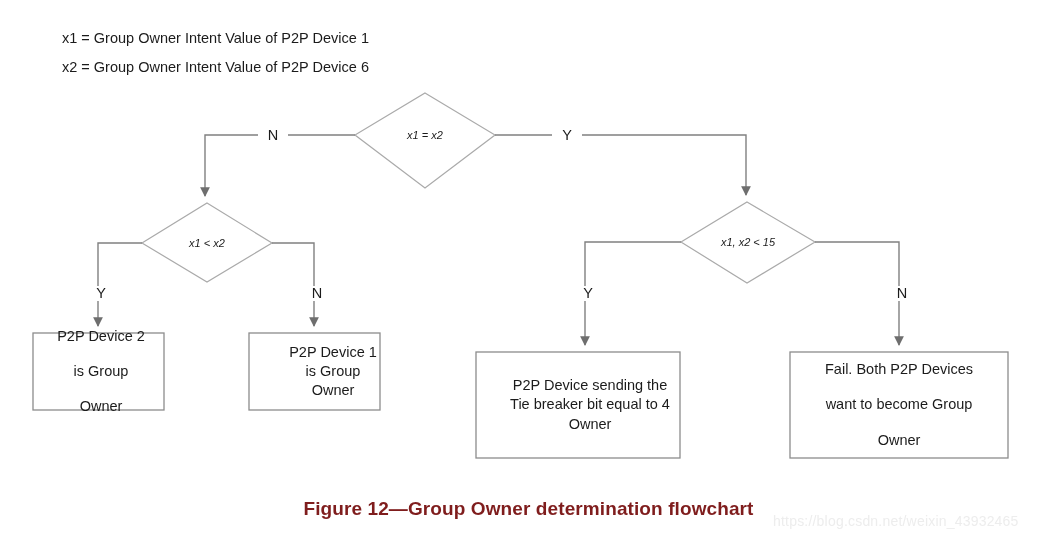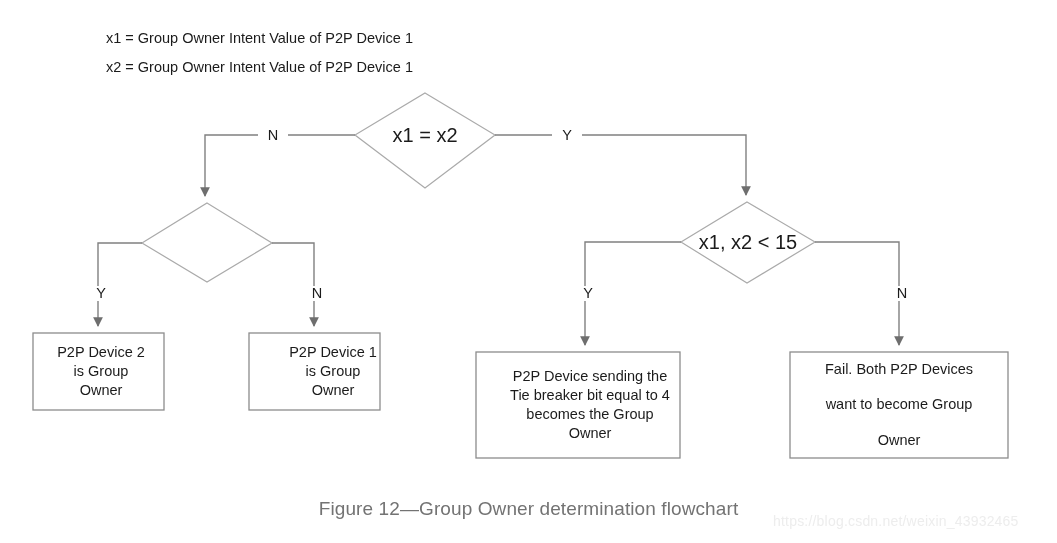--- a/index.html
+++ b/index.html
@@ -26,77 +26,77 @@
     width: 1057px;
     height: 543px;
   }
   .legend {
     position: absolute;
     left: 62px;
     font-size: 14.5px;
     line-height: 1.2;
     color: #1b1b1b;
     white-space: nowrap;
-    margin-left: 44px;
   }
   .legend-1 { top: 30px; }
   .legend-2 { top: 59px; }
 
   .node-text {
     position: absolute;
     display: flex;
     align-items: center;
     justify-content: center;
     text-align: center;
     font-size: 14.5px;
     line-height: 1.32;
     color: #1b1b1b;
     box-sizing: border-box;
     pointer-events: none;
   }
   .diamond-text {
-    font-size: 20px;
+    font-size: 11px;
+    font-style: italic;
   }
   .edge-label {
     position: absolute;
     font-size: 14.5px;
     color: #1b1b1b;
     text-align: center;
     background: #ffffff;
     padding: 0 3px;
     line-height: 1;
   }
   .caption {
     position: absolute;
     left: 0;
     top: 498px;
     width: 1057px;
     text-align: center;
     font-size: 19px;
-    font-weight: normal;
-    color: #737373;
+    font-weight: bold;
+    color: #7f1d1d;
     letter-spacing: 0.1px;
   }
   .watermark {
     position: absolute;
     left: 773px;
     top: 513px;
     font-size: 14px;
     color: #ededed;
     white-space: nowrap;
     letter-spacing: 0.2px;
   }
 </style>
 </head>
 <body>
 
 <div id="page">
 
   <div class="legend legend-1">x1 = Group Owner Intent Value of P2P Device 1</div>
-  <div class="legend legend-2">x2 = Group Owner Intent Value of P2P Device 1</div>
+  <div class="legend legend-2">x2 = Group Owner Intent Value of P2P Device 6</div>
 
   <svg id="flow-svg" viewBox="0 0 1057 543">
     <defs>
       <marker id="arrow" viewBox="0 0 10 10" refX="9" refY="5" markerWidth="7" markerHeight="7" orient="auto-start-reverse">
         <path d="M 0 0 L 10 5 L 0 10 z" fill="#6e6e6e"></path>
       </marker>
     </defs>
 
     <polygon points="425,93 495,135 425,188 355,135" fill="#ffffff" stroke="#aaaaaa" stroke-width="1.2"></polygon>
 
@@ -120,48 +120,48 @@
 
     <rect x="249" y="333" width="131" height="77" fill="#ffffff" stroke="#8c8c8c" stroke-width="1.3"></rect>
 
     <rect x="476" y="352" width="204" height="106" fill="#ffffff" stroke="#8c8c8c" stroke-width="1.3"></rect>
 
     <rect x="790" y="352" width="218" height="106" fill="#ffffff" stroke="#8c8c8c" stroke-width="1.3"></rect>
   </svg>
 
   <div class="node-text diamond-text" style="left:355px; top:113px; width:140px; height:44px;">x1 = x2</div>
 
+  <div class="node-text diamond-text" style="left:142px; top:224px; width:130px; height:38px;">x1 &lt; x2</div>
 
   <div class="node-text diamond-text" style="left:681px; top:223px; width:134px; height:38px;">x1, x2 &lt; 15</div>
 
   <div class="edge-label" style="left:258px; top:128px; width:24px;">N</div>
   <div class="edge-label" style="left:552px; top:128px; width:24px;">Y</div>
 
   <div class="edge-label" style="left:86px; top:286px; width:24px;">Y</div>
   <div class="edge-label" style="left:302px; top:286px; width:24px;">N</div>
 
   <div class="edge-label" style="left:573px; top:286px; width:24px;">Y</div>
   <div class="edge-label" style="left:887px; top:286px; width:24px;">N</div>
 
-  <div class="node-text" style="left:33px; top:333px; width:136px; height:77px; flex-direction:column;">
+  <div class="node-text" style="left:33px; top:333px; width:136px; height:77px; flex-direction:column;gap:16px;">
     <span>P2P Device 2</span>
     <span>is Group</span>
     <span>Owner</span>
   </div>
 
   <div class="node-text" style="left:249px; top:333px; width:131px; height:77px; flex-direction:column;padding-left:37px;">
     <span>P2P Device 1</span>
     <span>is Group</span>
     <span>Owner</span>
   </div>
 
   <div class="node-text" style="left:476px; top:352px; width:228px; height:106px; flex-direction:column;">
     <span>P2P Device sending the</span>
     <span>Tie breaker bit equal to 4</span>
-    <span>becomes the Group</span>
     <span>Owner</span>
   </div>
 
   <div class="node-text" style="left:790px; top:352px; width:218px; height:106px; flex-direction:column;gap:16px;">
     <span>Fail. Both P2P Devices</span>
     <span>want to become Group</span>
     <span>Owner</span>
   </div>
 
   <div class="caption">Figure 12—Group Owner determination flowchart</div>

